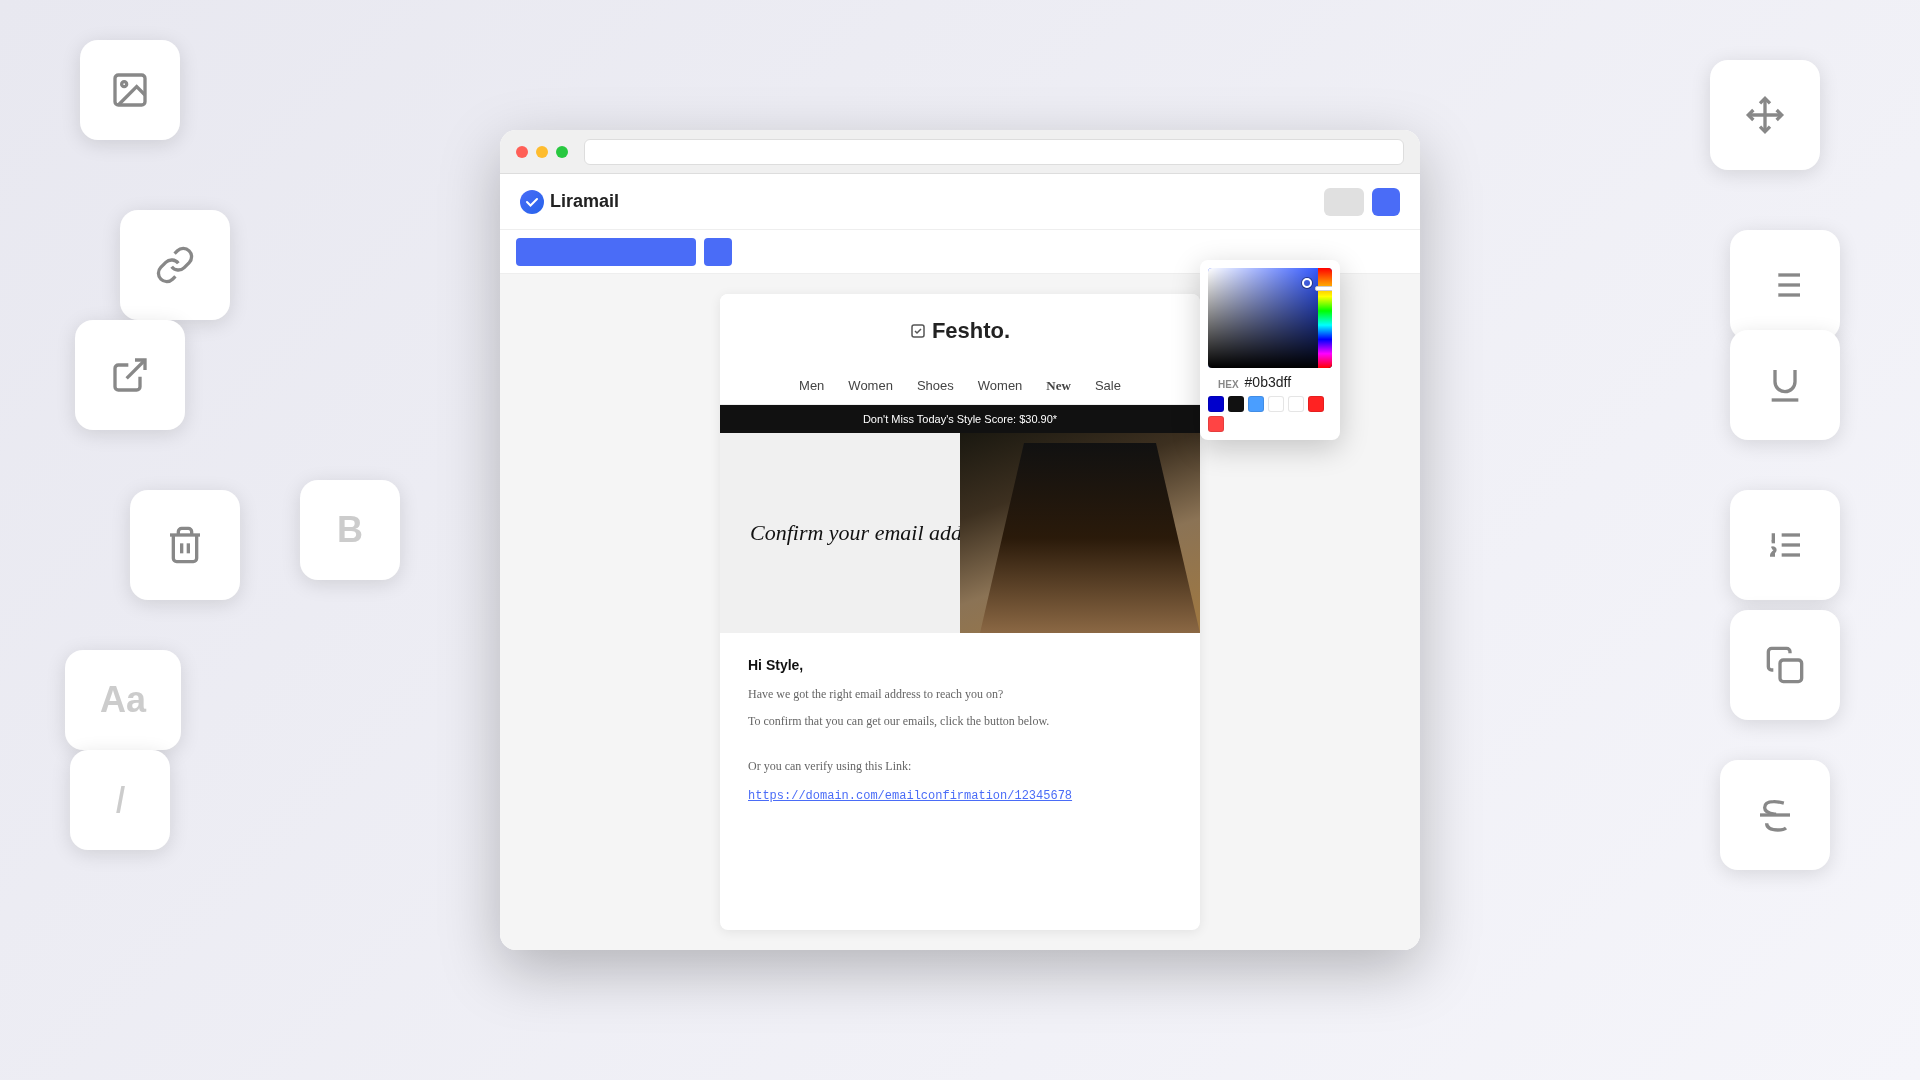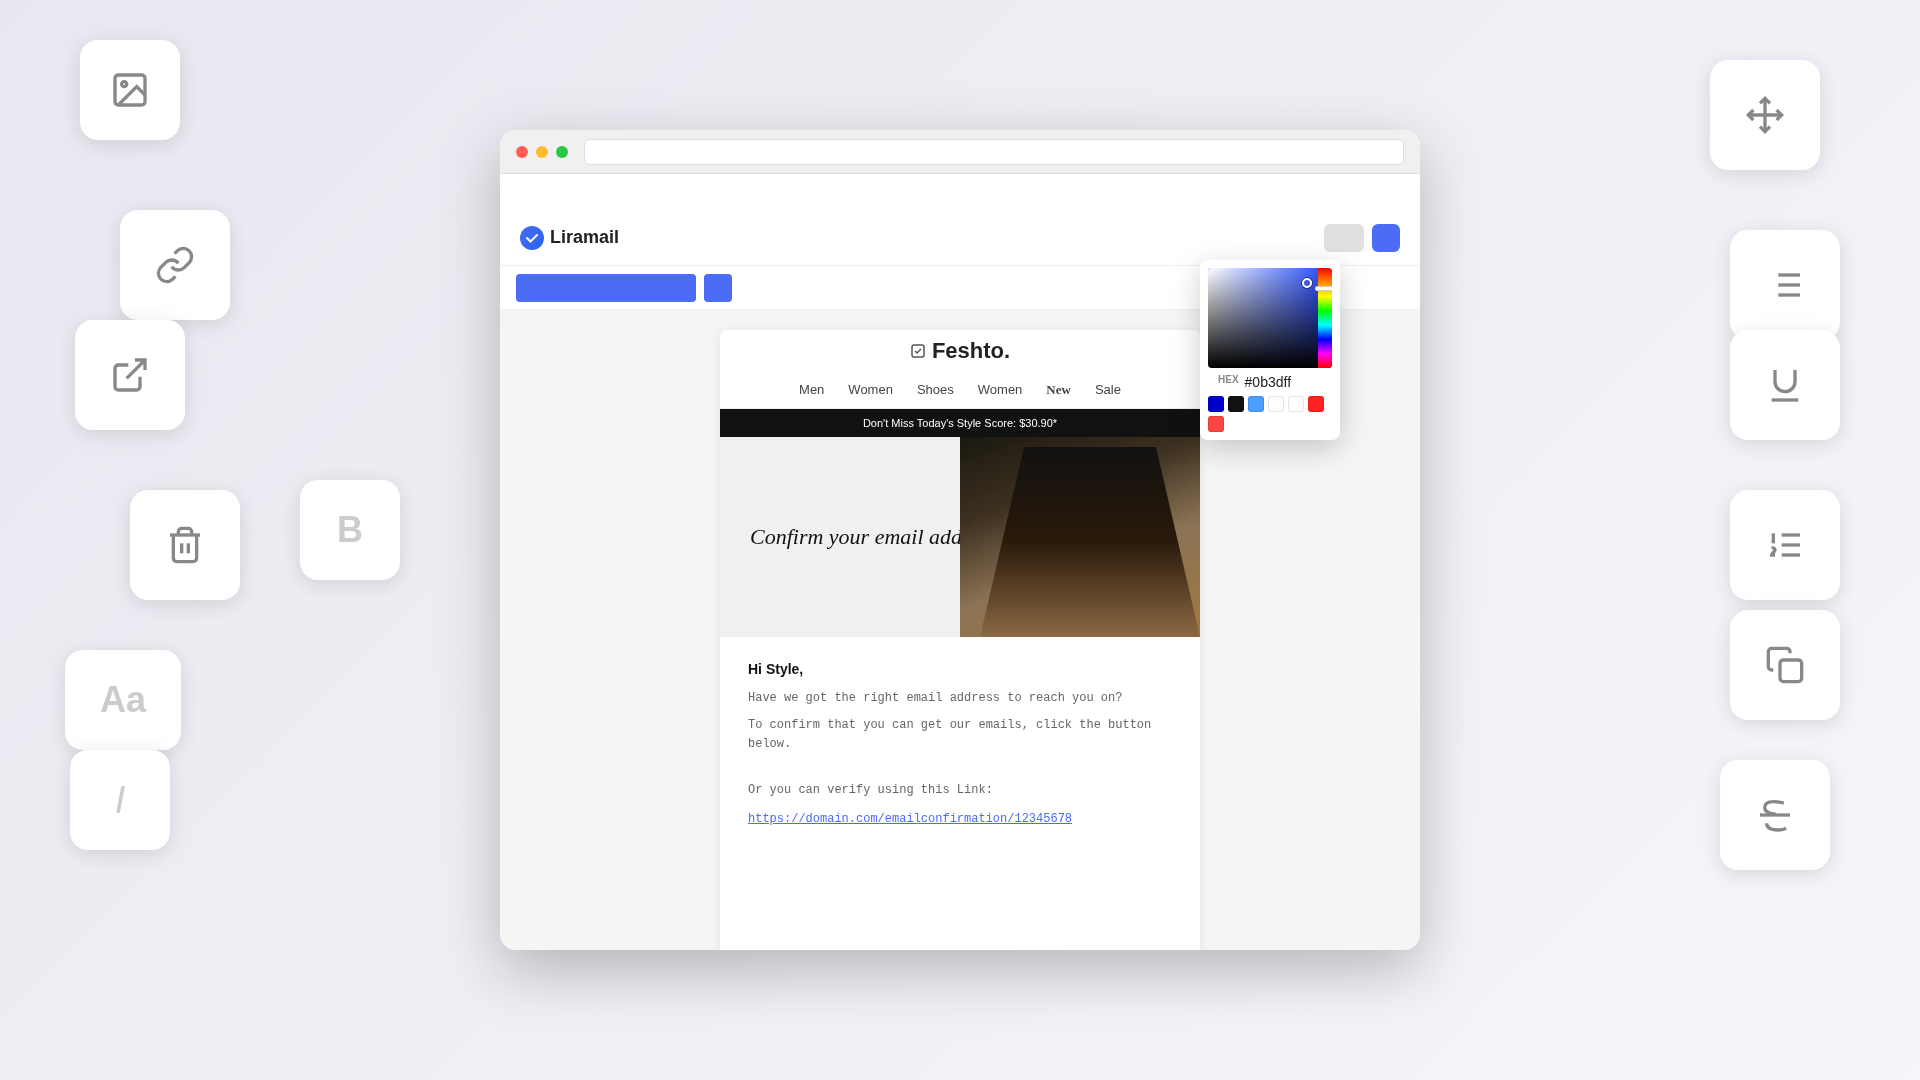--- a/index.html
+++ b/index.html
@@ -67,21 +67,20 @@
       height: 26px;
       background: white;
       border-radius: 6px;
       border: 1px solid #ddd;
     }
 
     
     .editor-area {
       display: flex;
       height: calc(100% - 44px);
-      margin-top: 36px;
     }
 
     .editor-main {
       flex: 1;
       display: flex;
       flex-direction: column;
       overflow: hidden;
     }
 
     
@@ -159,21 +158,21 @@
 
     .email-content {
       width: 480px;
       background: white;
       border-radius: 8px;
       overflow: hidden;
       box-shadow: 0 2px 12px rgba(0,0,0,0.08);
     }
 
     .email-brand-header {
-      padding: 8px;
+      padding: 24px;
       text-align: center;
       background: white;
     }
 
     .brand-name {
       font-size: 22px;
       font-weight: 600;
       color: #222;
       display: flex;
       align-items: center;
@@ -237,21 +236,21 @@
       font-size: 14px;
       margin-bottom: 12px;
       color: #111;
     }
 
     .email-text {
       font-size: 12px;
       color: #666;
       line-height: 1.6;
       margin-bottom: 8px;
-      font-family: Liberation Mono, monospace;
+      font-family: Liberation Serif, serif;
     }
 
     .email-link {
       font-size: 12px;
       color: #4a6cf7;
       text-decoration: underline;
       font-family: 'Courier New', monospace;
     }
 
     
@@ -262,21 +261,21 @@
       width: 140px;
       background: white;
       border-radius: 8px;
       box-shadow: 0 8px 30px rgba(0,0,0,0.2);
       padding: 8px;
       z-index: 100;
     }
 
     .hex-row {
       display: flex;
-      align-items: flex-start;
+      align-items: flex-end;
       gap: 6px;
       margin-bottom: 6px;
       padding-left: 10px;
     }
 
     .hex-label {
       font-size: 10px;
       color: #888;
       font-weight: 600;
     }

